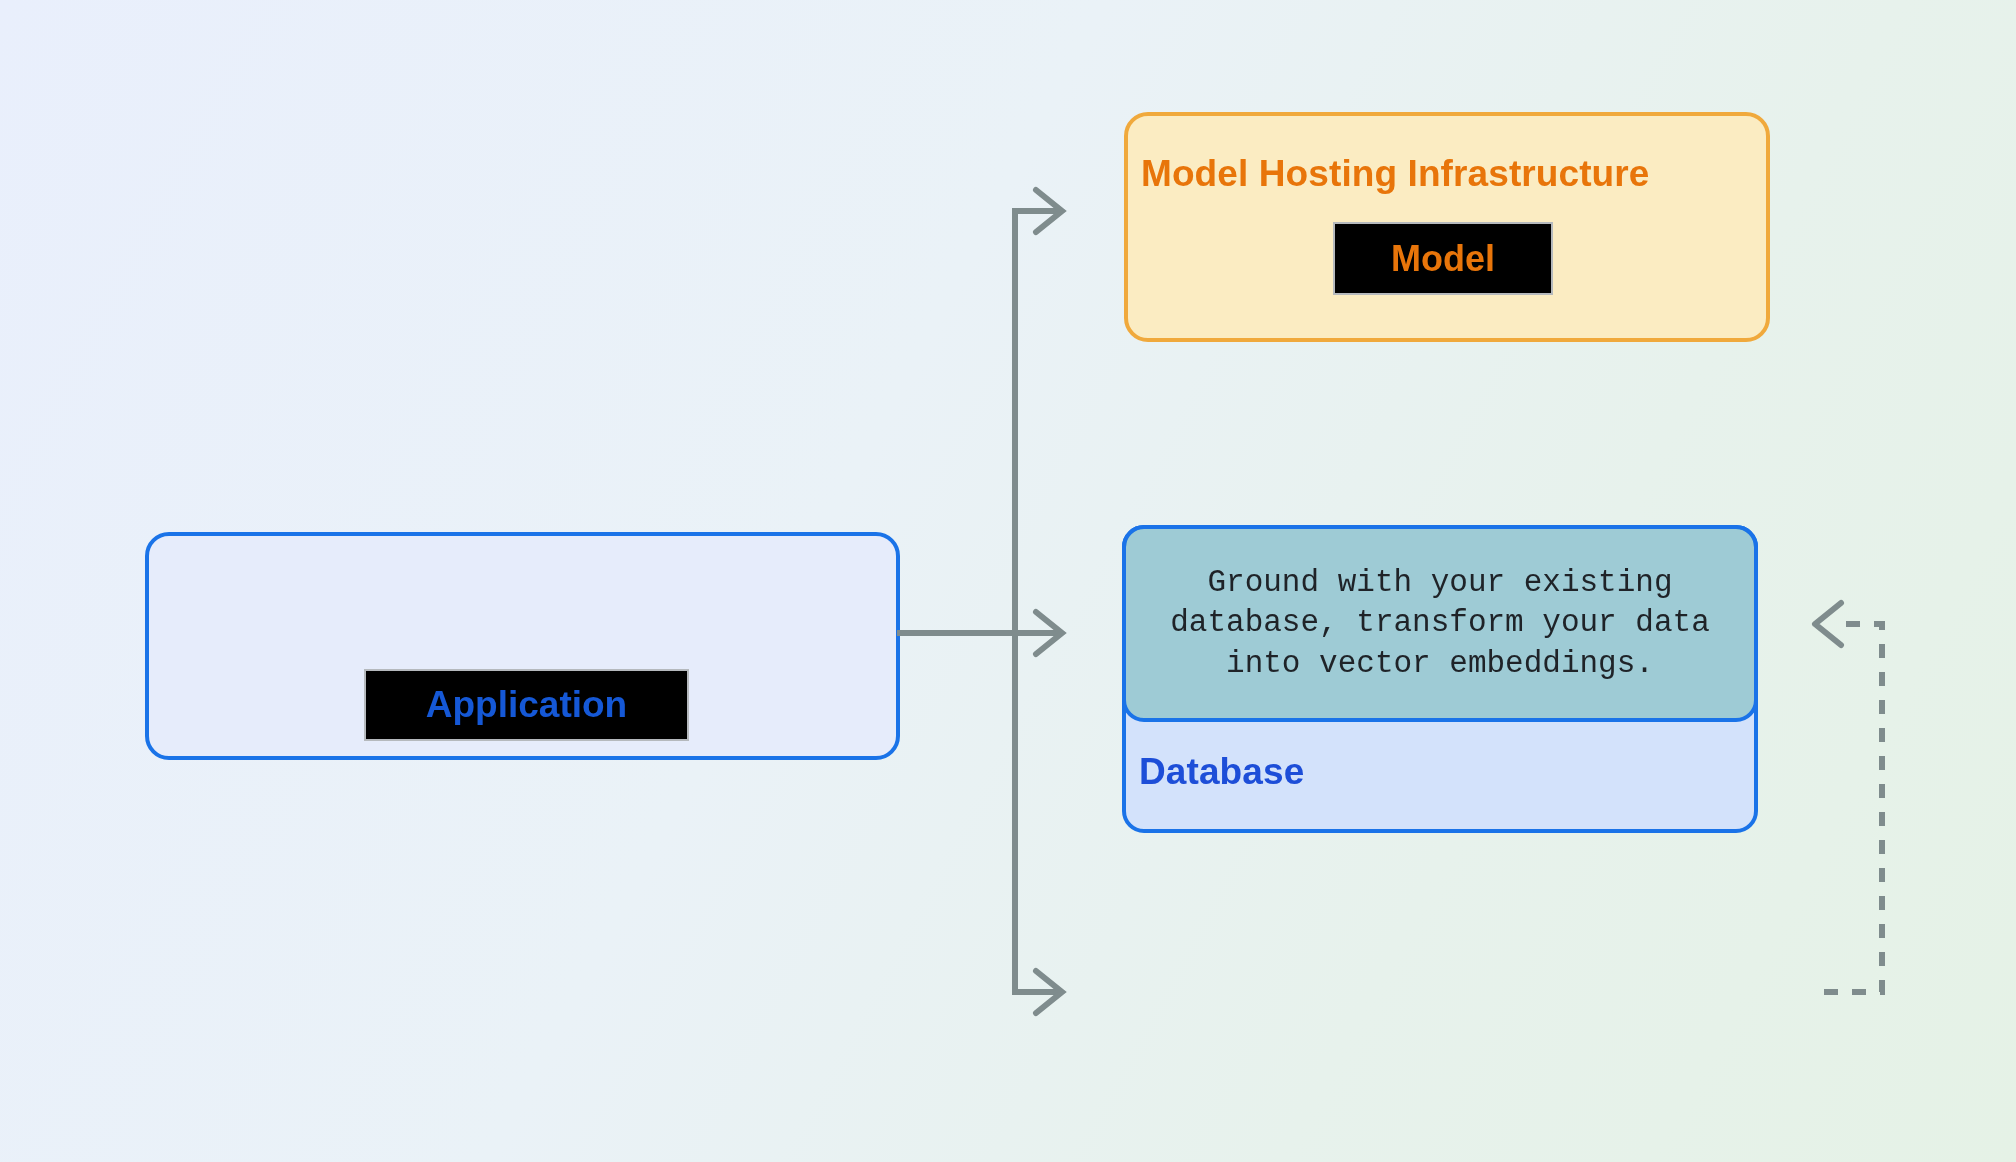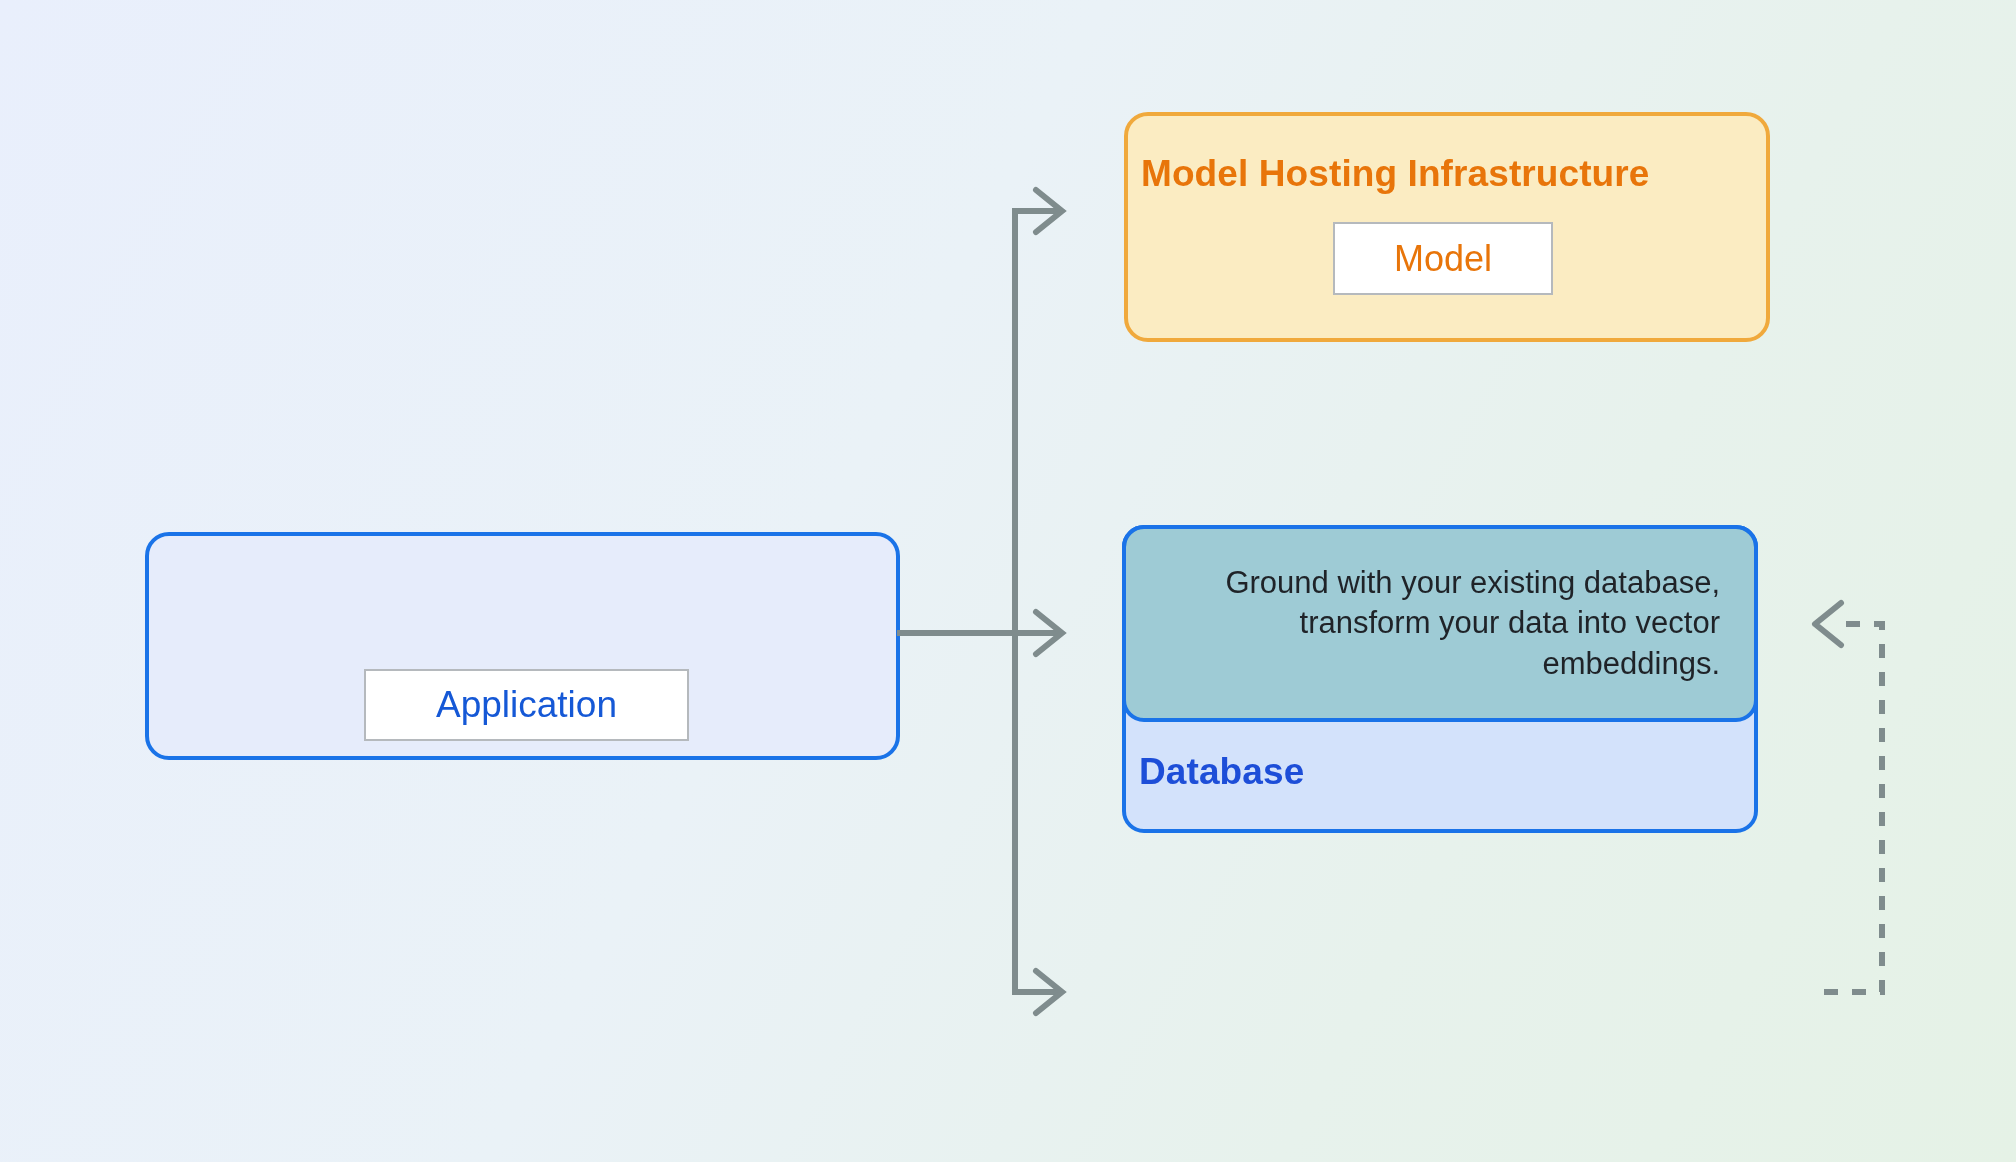--- a/index.html
+++ b/index.html
@@ -44,26 +44,26 @@
     border-radius: 24px;
   }
   #app-host .box-title {
     top: 47px;
     font-size: 39px;
     color: #1558d6;
   }
   .inner-white {
     position: absolute;
     box-sizing: border-box;
-    background: #ffffff;
+    background: #000000;
     border: 2px solid #b5b9bd;
     display: flex;
     align-items: center;
     justify-content: center;
-    font-weight: normal;
+    font-weight: bold;
   }
   #app-inner {
     left: 215px;
     top: 133px;
     width: 325px;
     height: 72px;
     font-size: 37px;
     color: #1558d6;
   }
 
@@ -139,24 +139,25 @@
     border: 4px solid #1a73e8;
     border-radius: 22px;
     background: rgba(110, 182, 178, 0.52);
     z-index: 3;
     display: flex;
     align-items: center;
     justify-content: center;
     padding: 0 34px;
   }
   #ground-desc-text {
-    text-align: right;
+    text-align: center;
     font-size: 31px;
     line-height: 1.30;
     color: #1f2328;
+    font-family: Liberation Mono, monospace;
   }
 
   
   #storage {
     left: 1124px;
     top: 943px;
     width: 646px;
     height: 108px;
     background: #fbcfe7;
     border-color: #e3259a;

